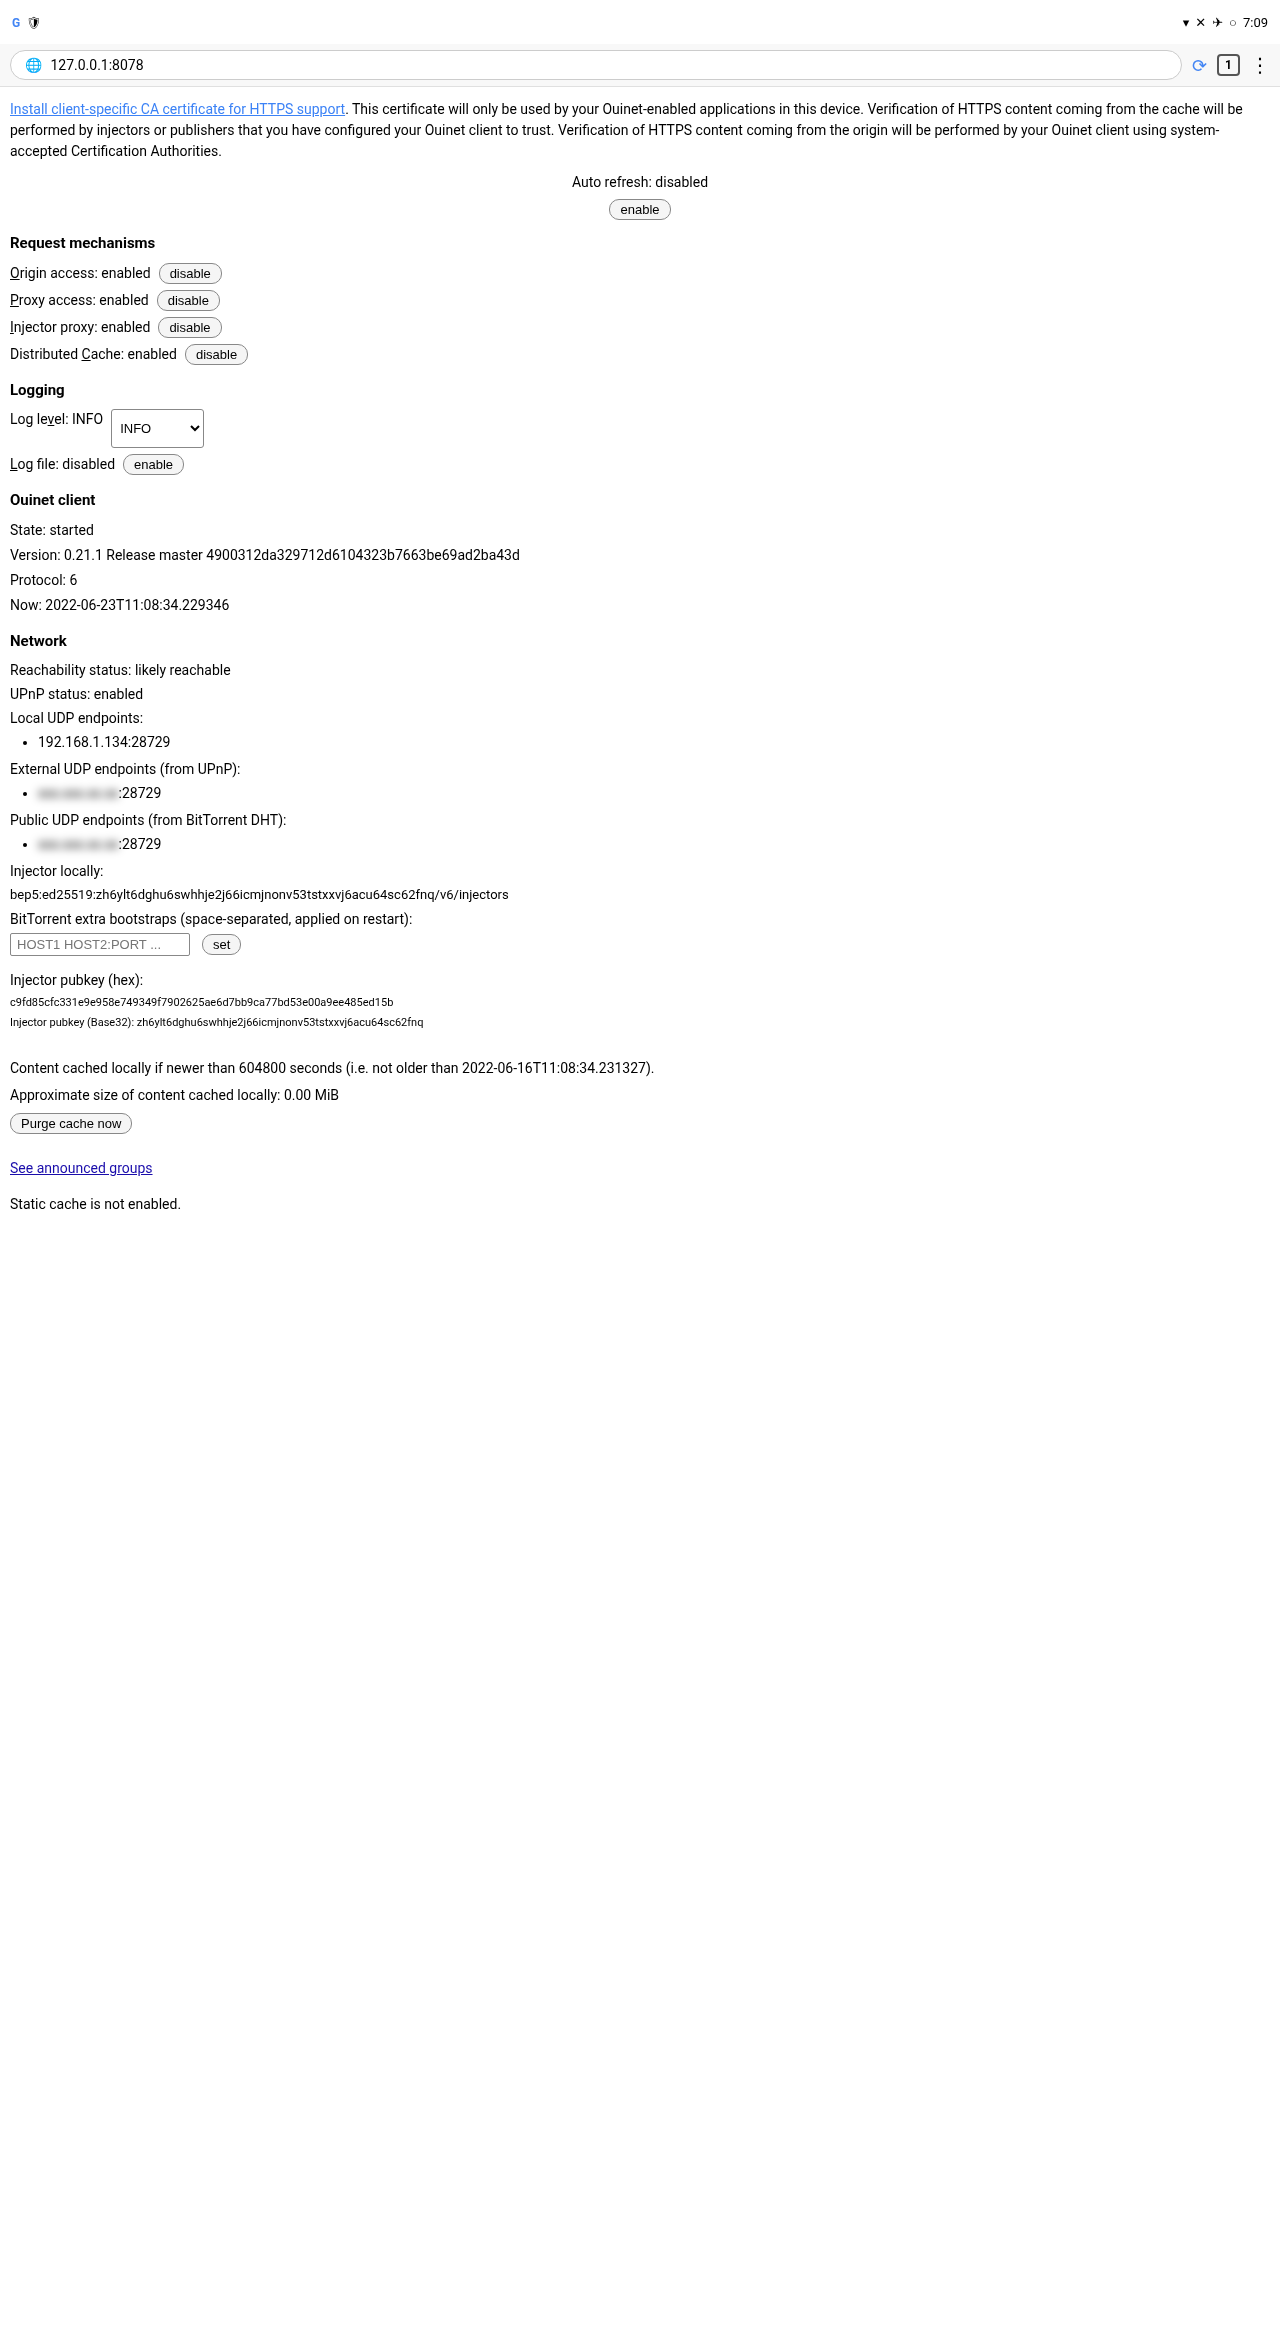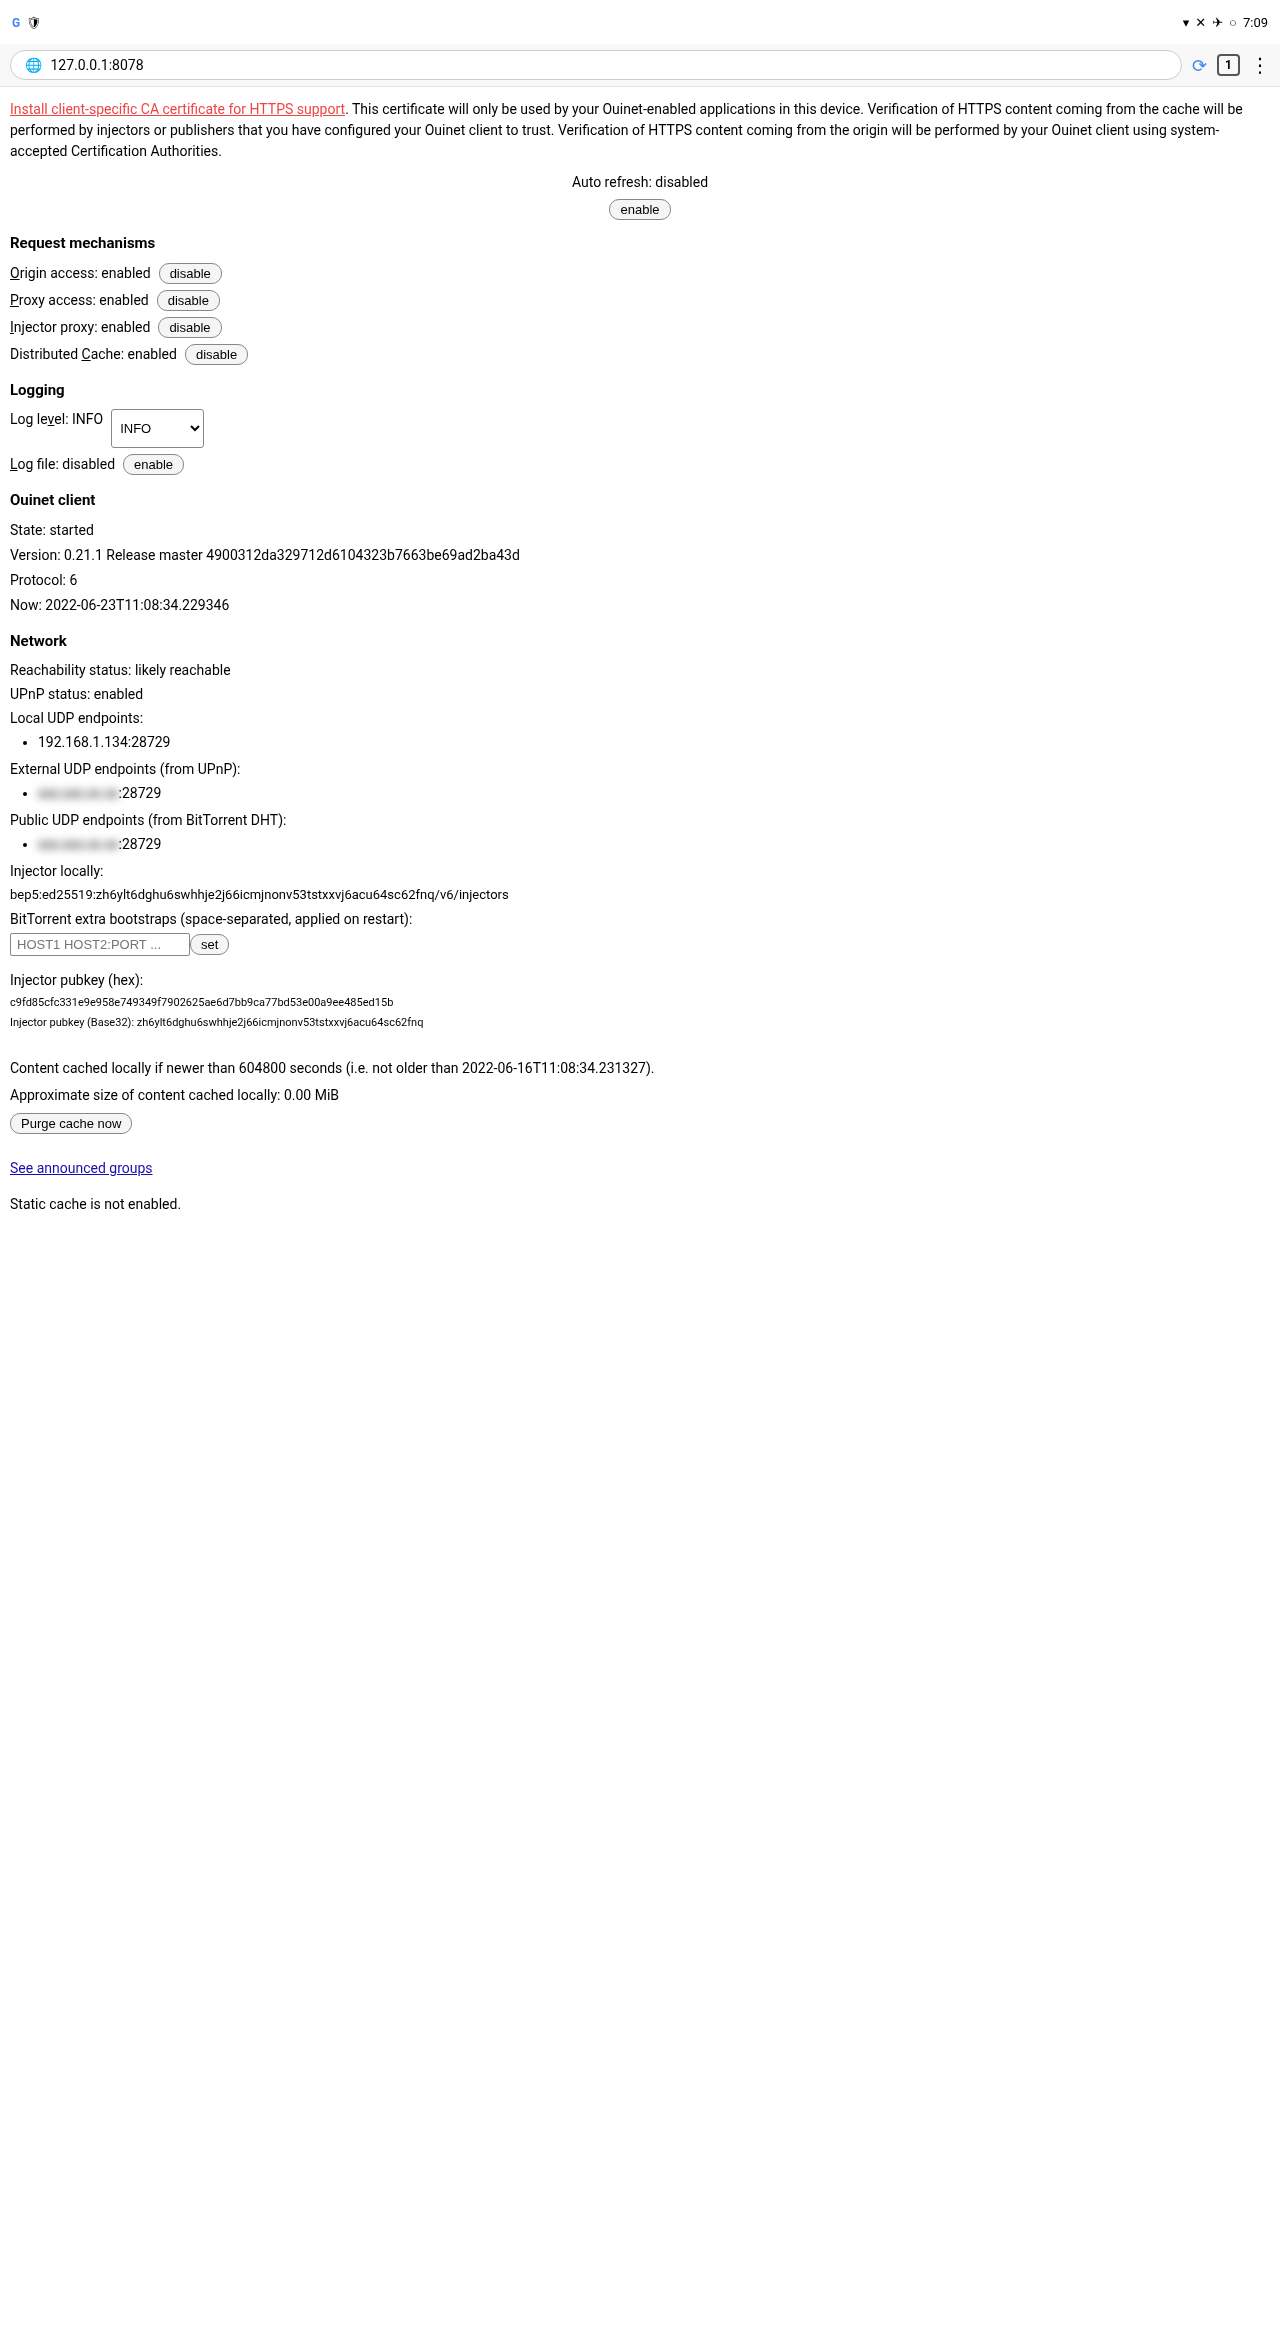--- a/index.html
+++ b/index.html
@@ -67,21 +67,21 @@
       font-weight: bold;
     }
 
     
     .page-content {
       padding: 12px 10px;
       line-height: 1.5;
     }
 
     .install-link {
-      color: #ef4444;
+      color: #3b82f6;
       text-decoration: underline;
       cursor: pointer;
     }
 
     .intro-text {
       font-size: 14px;
       margin-bottom: 10px;
     }
 
     .auto-refresh-row {
@@ -156,21 +156,21 @@
 
     .injector-endpoint {
       font-size: 13px;
       word-break: break-all;
       margin-bottom: 4px;
     }
 
     .bootstrap-row {
       display: flex;
       align-items: center;
-      gap: 0;
+      gap: 12px;
       margin-bottom: 10px;
     }
     .bootstrap-input {
       border: 1px solid #888;
       border-radius: 2px;
       padding: 3px 6px;
       font-size: 13px;
       color: #aaa;
       width: 180px;
     }

